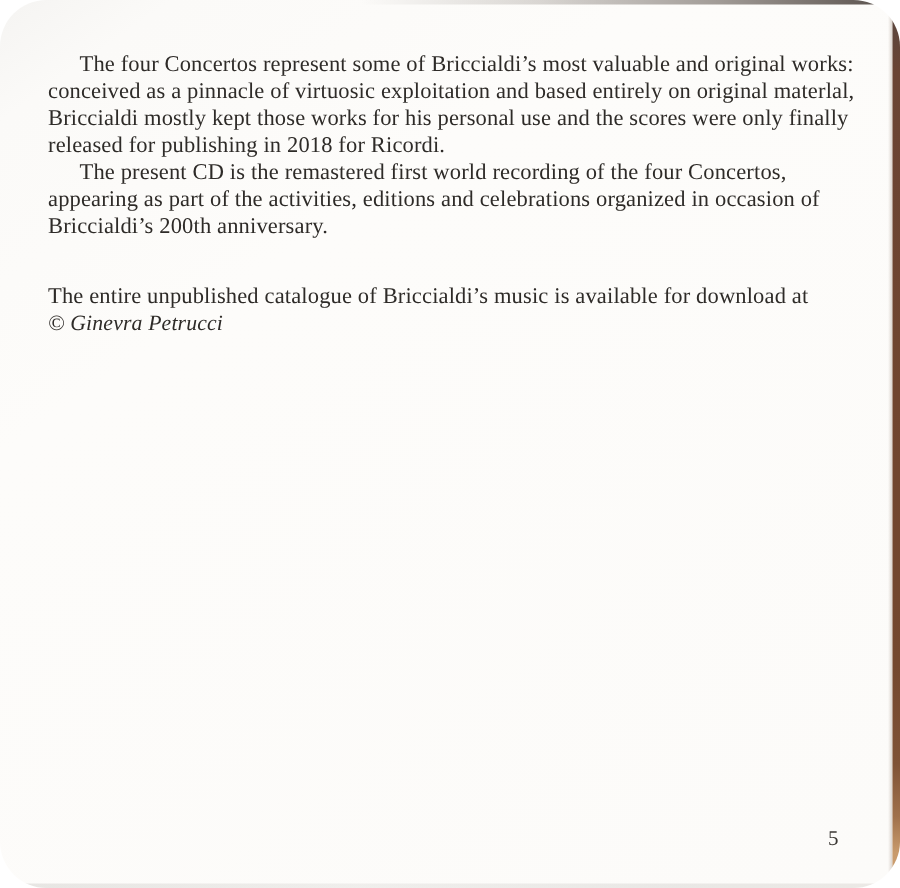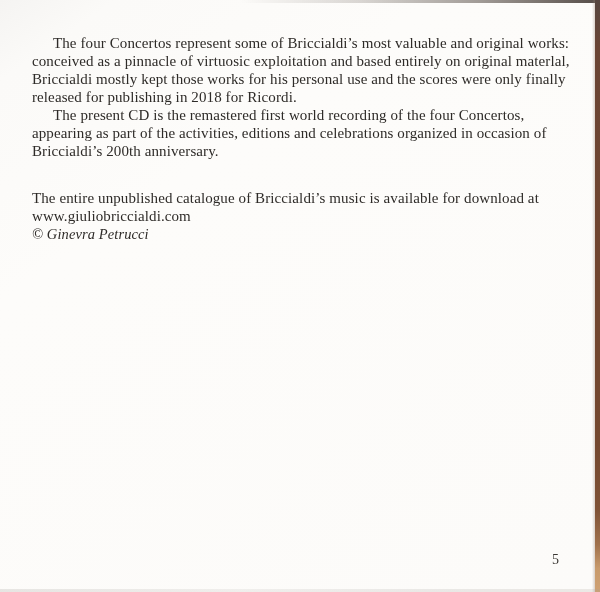--- a/index.html
+++ b/index.html
@@ -8,20 +8,21 @@
     background: #ffffff;
   }
   .scan-page {
     position: relative;
     width: 600px;
     height: 592px;
     overflow: hidden;
     background: linear-gradient(145deg, #f5f4f2 0%, #fbfaf8 8%, #fdfcfa 30%, #fcfbf9 100%);
     font-family: "Liberation Serif", "DejaVu Serif", serif;
     color: #2e2b28;
+    border-radius: 31px;
   }
   
   .edge-top {
     position: absolute;
     top: 0; left: 0;
     width: 100%; height: 3px;
     background: linear-gradient(to right,
       rgba(120,112,104,0) 40%,
       rgba(110,100,92,0.25) 60%,
       rgba(85,75,68,0.55) 80%,
@@ -101,19 +102,18 @@
 
   <div class="edge-top"></div>
   <div class="edge-right-soft"></div>
   <div class="edge-right"></div>
   <div class="edge-bottom"></div>
 
   <div class="text-block">
     <p class="para indented">The four Concertos represent some of Briccialdi’s most valuable and original works: conceived as a pinnacle of virtuosic exploitation and based entirely on original materlal, Briccialdi mostly kept those works for his personal use and the scores were only finally released for publishing in 2018 for Ricordi.</p>
     <p class="para indented">The present CD is the remastered first world recording of the four Concertos, appearing as part of the activities, editions and celebrations organized in occasion of Briccialdi’s 200th anniversary.</p>
     <p class="para spaced">The entire unpublished catalogue of Briccialdi’s music is available for download at</p>
-    <p class="website-line">www.giuliobriccialdi.com</p>
     <p class="credit-line">© Ginevra Petrucci</p>
   </div>
 
   <div class="page-number">5</div>
 
 </div>
 
 </body></html>

